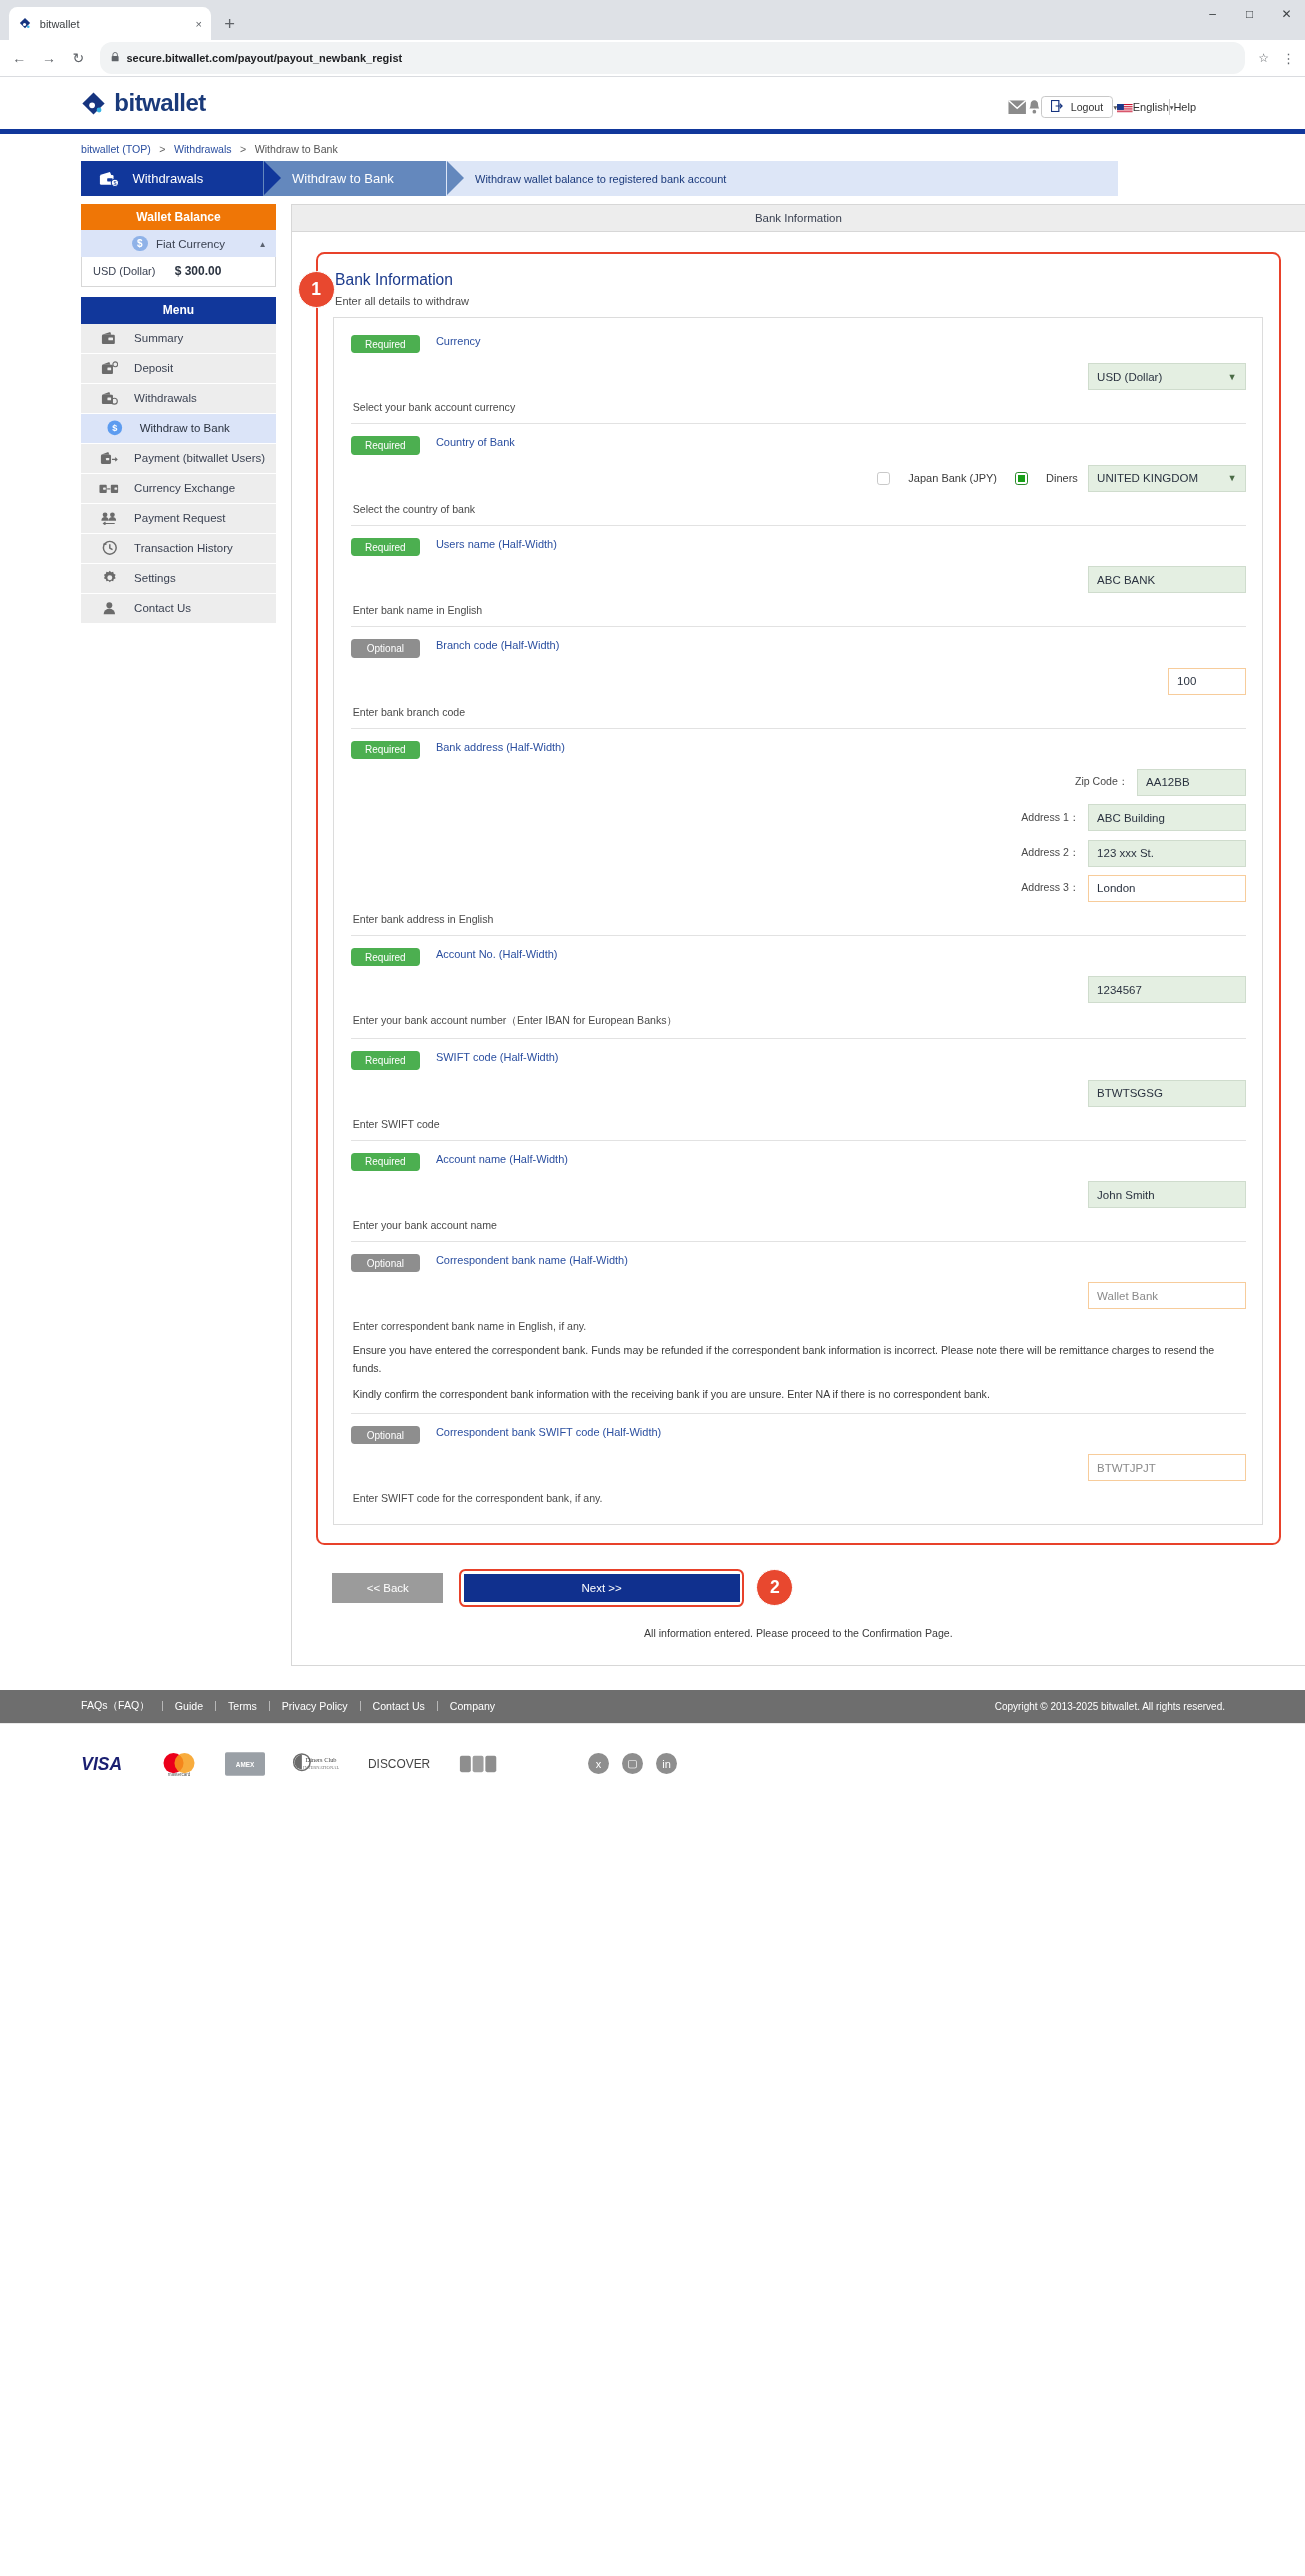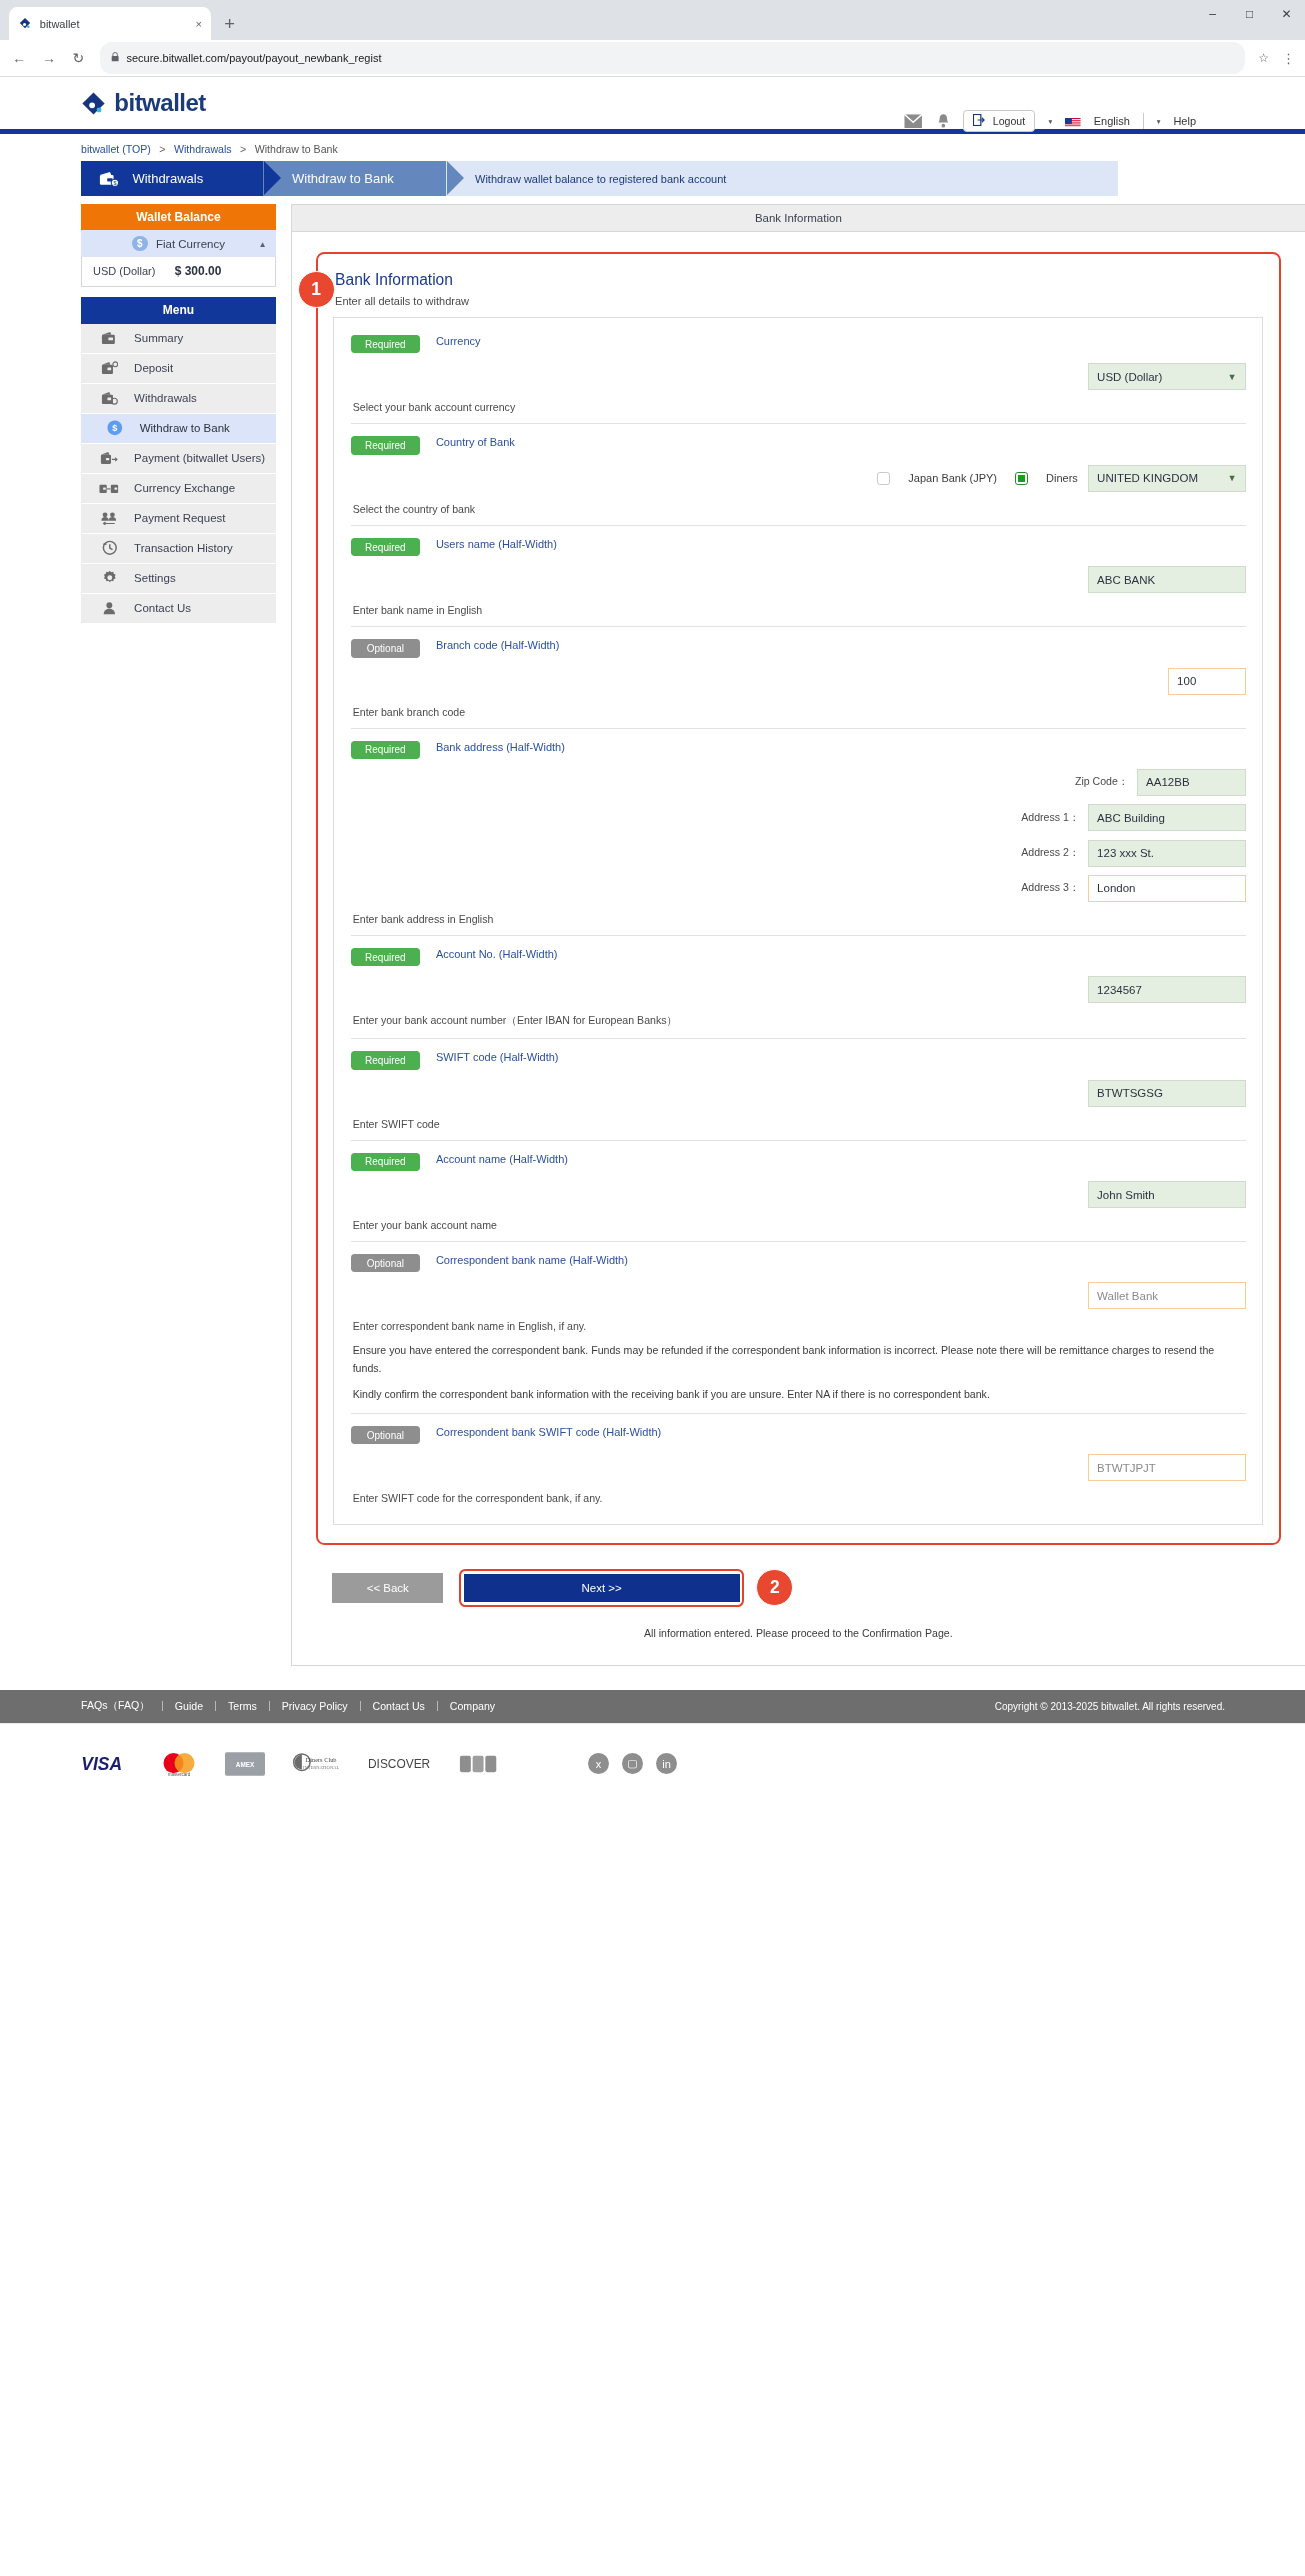--- a/index.html
+++ b/index.html
@@ -32,38 +32,38 @@
   }
   .winbtn { width:13px; text-align:center; cursor:pointer; }
 
   .urlbar-row {
     height:37px; background:#fff; display:flex; align-items:center;
     padding:0 11px; gap:13px; border-bottom:0.9px solid #dadce0;
   }
   .navicon { font-size:14px; color:#5f6368; width:16.6px; text-align:center; cursor:pointer; }
   .urlbox {
     flex:1; height:32px; background:#f1f3f4; border-radius:12px;
-    display:flex; align-items:center; padding:0 11px; gap:7.4px;
+    display:flex; align-items:center; padding:0 11px; gap:7.4px;font-weight:bold;
   }
   .lock { font-size:9.2px; color:#5f6368; }
   .urltext { font-size:11px; color:#202124; }
   .star { font-size:12px; color:#5f6368; cursor:pointer; }
   .kebab { font-size:13px; color:#5f6368; cursor:pointer; letter-spacing:0; }
 
   
   .site-header {
     height:52px; background:#fff; display:flex; align-items:center;
     padding:0 0 0 81px; position:relative;
   }
   .logo-wrap { display:flex; align-items:center; gap:8.3px; }
   .logo-mark { width:25px; height:25px; position:relative; }
   .logo-text { font-size:24px; color:#1a3a7a; font-weight:bold; letter-spacing:-0.5px; }
   .header-right {
-    position:absolute; right:110px; top:18px; height:52px;
-    display:flex; align-items:center; gap:13px;
+    position:absolute; right:110px; top:4px; height:52px;
+    display:flex; align-items:center; 
   }
   .hdr-icon { color:#7b7b7b; cursor:pointer; display:flex; align-items:center; }
   .logout-btn {
     border:0.9px solid #c8c8c8; border-radius:3.7px; height:22px;
     display:flex; align-items:center; gap:7.4px; padding:0 9.2px;
     background:#fff; cursor:pointer;
   }
   .logout-btn .lbl { font-size:10.6px; color:#333; }
   .caret { font-size:7.4px; color:#555; }
   .flag { width:15.6px; height:11px; position:relative; overflow:hidden; border:0; }

